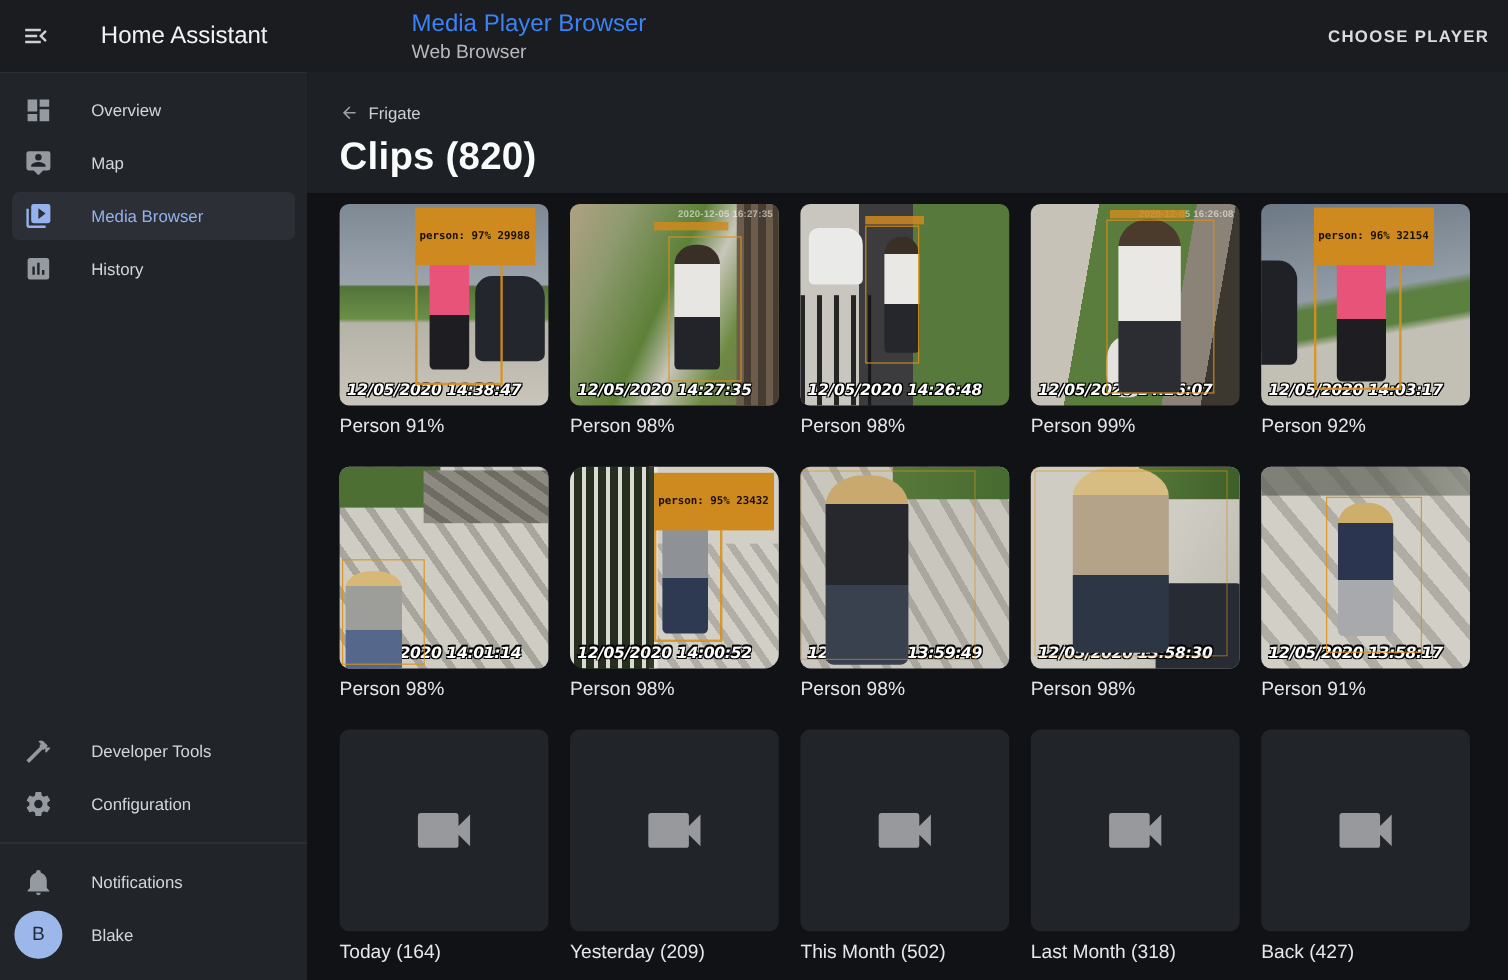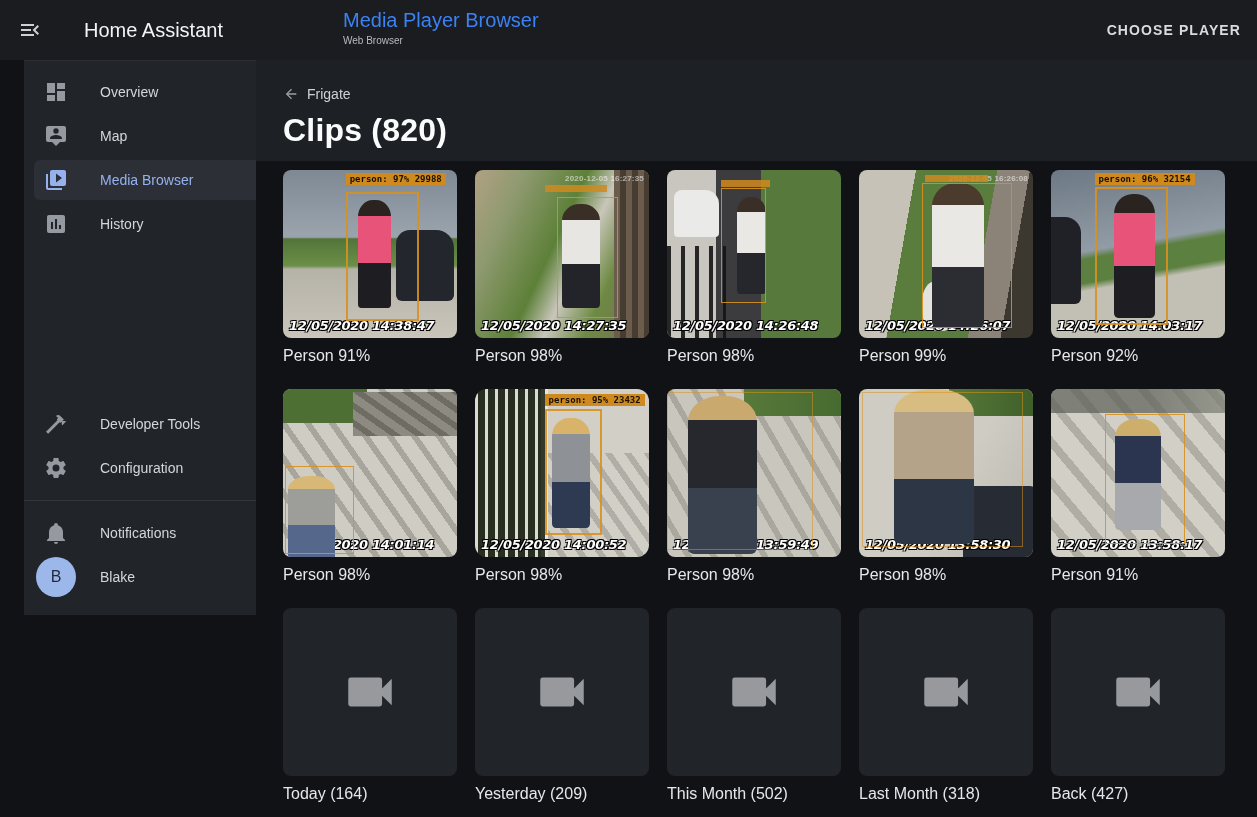--- a/index.html
+++ b/index.html
@@ -8,29 +8,29 @@
 
   
   #topbar { position:absolute; left:0; top:0; width:1257px; height:60px;
             background:#1a1c1f; z-index:10; }
   #menu-btn { position:absolute; left:18px; top:18px; width:24px; height:24px;
               color:#cdd0d4; cursor:pointer; }
   #app-title { position:absolute; left:84px; top:0; line-height:60px;
                font-size:20px; color:#f2f3f4; }
   #page-title-group { position:absolute; left:343px; top:9px; }
   #page-title { font-size:20px; color:#3b82f6; }
-  #page-subtitle { font-size:10px; color:#b6bac0; margin-top:3px; }
+  #page-subtitle { font-size:16px; color:#b6bac0; margin-top:3px; }
   #choose-player { position:absolute; right:16px; top:0; height:60px; border:none;
                    background:transparent; color:#d9dbde; font-size:14px; font-weight:600;
                    letter-spacing:1.1px; cursor:pointer; font-family:inherit; }
 
   
-  #sidebar { position:absolute; left:0; top:60px; width:256px; height:555px;
+  #sidebar { position:absolute; left:0; top:60px; width:256px; height:757px;
              background:#212429; display:flex; flex-direction:column;
-             border-top:1px solid #2b2e33;margin-left:24px; }
+             border-top:1px solid #2b2e33; }
   .side-list { padding-top:7px; }
   .side-item { display:flex; align-items:center; height:40px; margin:4px 10px;
                padding-left:10px; border-radius:6px; cursor:pointer; color:#d4d6da; }
   .side-item .s-icon { width:24px; height:24px; color:#9599a0; flex:none; }
   .side-item .s-label { margin-left:32px; font-size:14px; white-space:nowrap; }
   .side-item.selected { background:#2c2f36; color:#95b2ee; }
   .side-item.selected .s-icon { color:#95b2ee; }
   #side-spacer { flex:1; }
   #side-divider { height:1px; background:#33363c; margin:8px 0; }
   #user-item .avatar { width:40px; height:40px; margin-left:-8px; border-radius:50%;
@@ -59,21 +59,21 @@
   .caption { margin-top:9px; font-size:16px; color:#e6e7e9; }
 
   .ts { position:absolute; left:6px; bottom:5px; font-family:"DejaVu Sans", sans-serif;
         font-weight:800; font-style:italic; font-size:13px; color:#fff; letter-spacing:-0.3px;
         text-shadow:1px 1px 0 #000,-1px -1px 0 #000,1px -1px 0 #000,-1px 1px 0 #000;
         white-space:nowrap;text-align:center; }
   .osd { position:absolute; right:5px; top:4px; font-size:8px; font-weight:bold;
          color:rgba(255,255,255,0.55); display:none; letter-spacing:0.2px; }
   .tag { position:absolute; display:none; background:#cf8a1f; color:#181000;
          font-family:"DejaVu Sans Mono", monospace; font-weight:bold; font-size:9px;
-         padding:1px 4px; white-space:nowrap; z-index:3; }
+         padding:19px 4px; white-space:nowrap; z-index:3; }
   .tag-small { position:absolute; display:none; width:36%; height:7px;
                background:rgba(207,138,31,0.85); z-index:3; }
   .bbox { position:absolute; border:2px solid rgba(216,145,30,0.9); z-index:2; }
   .person { position:absolute; z-index:1;
             background:linear-gradient(180deg, var(--hair) 0 15%, var(--top) 15% 58%, var(--legs) 58% 100%);
             border-radius:45% 45% 10% 10% / 16% 16% 4% 4%; }
   .propA,.propB { position:absolute; display:none; }
 
   
   .scene-1 { background:linear-gradient(180deg,#7e8994 0%,#9aa3ac 38%,#9aa3ac 40%,#53743a 41%,#6b8f47 57%,#b5b2a8 59%,#c9c5ba 100%); }

